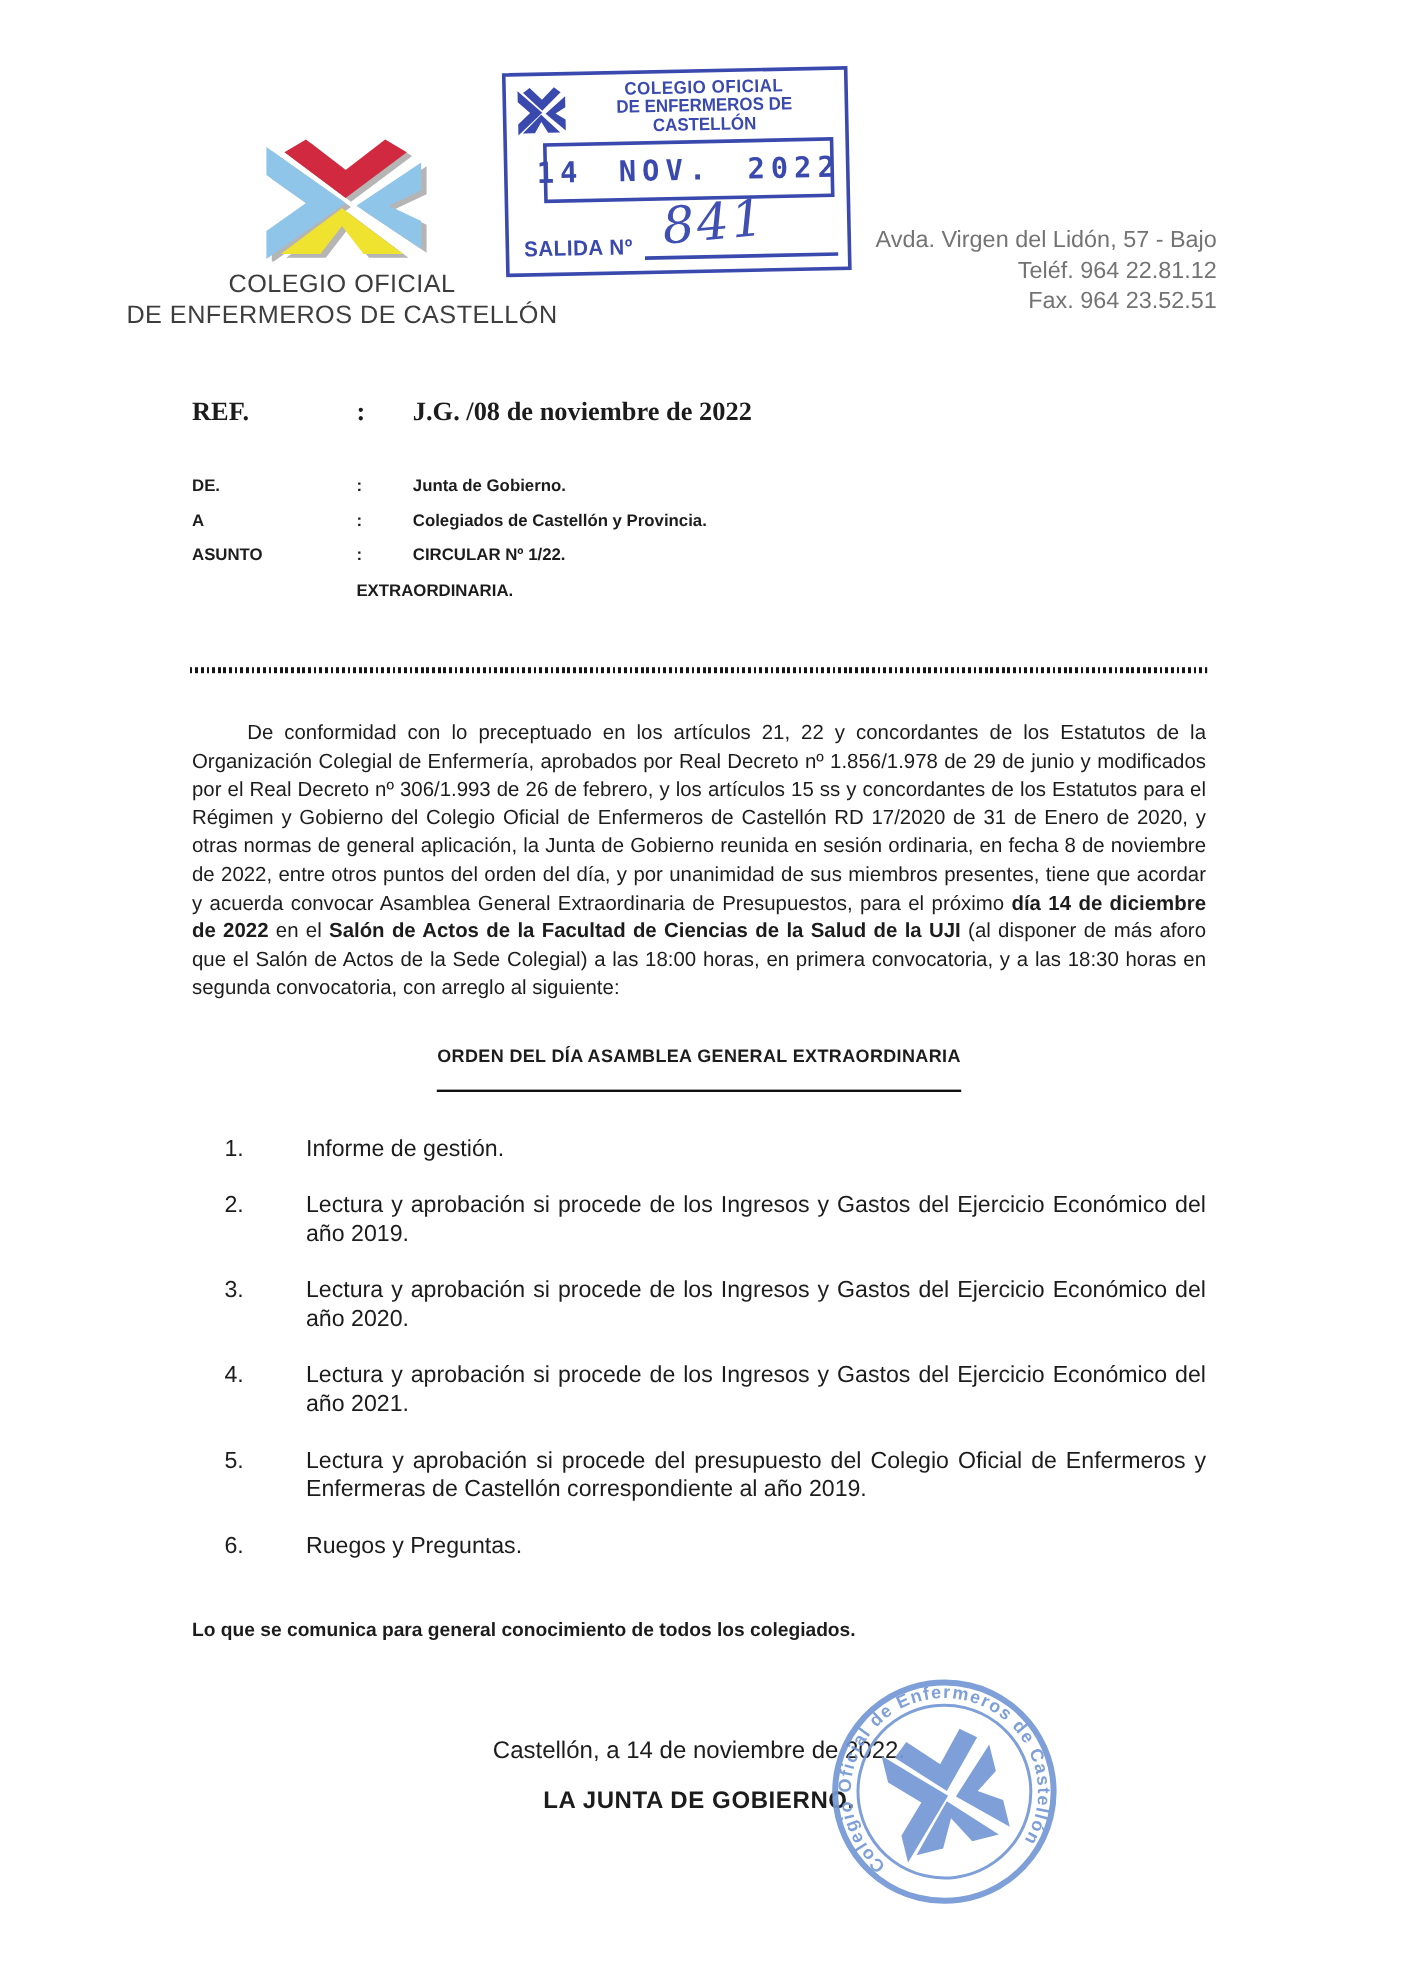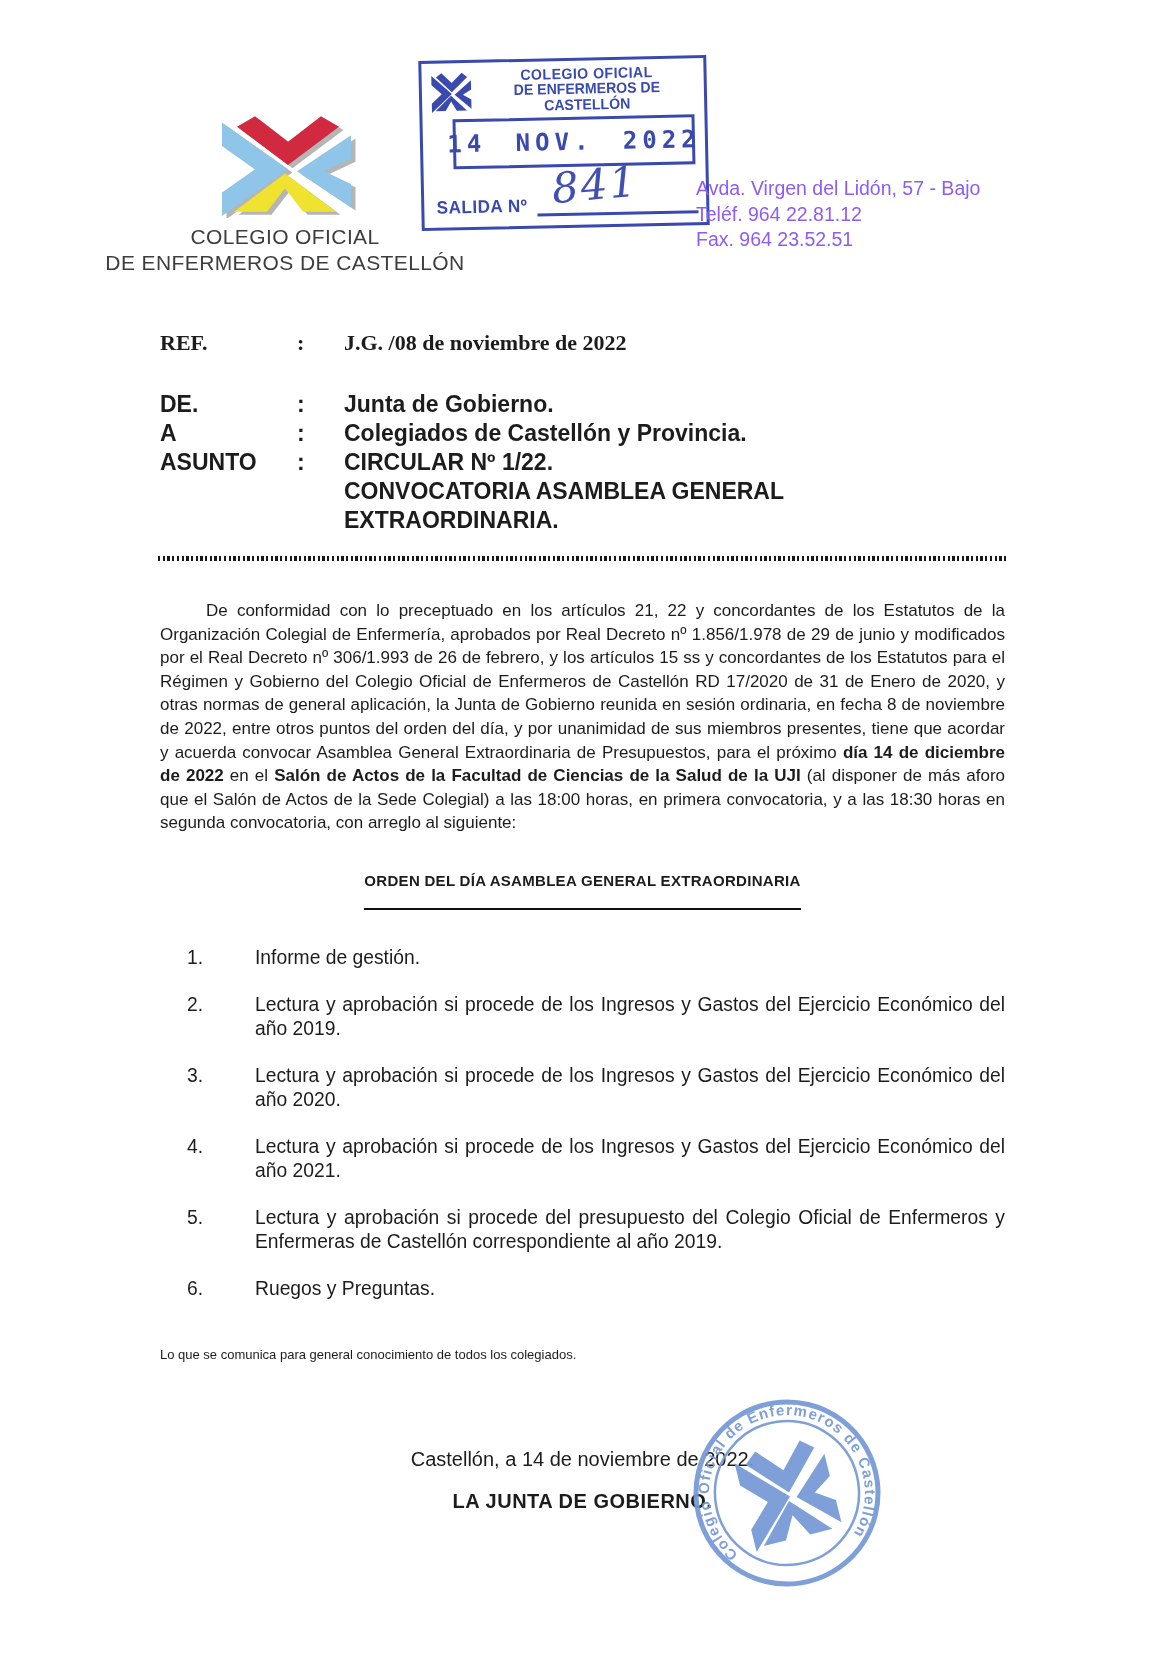--- a/index.html
+++ b/index.html
@@ -35,35 +35,35 @@
   .salida-row{position:relative; display:flex; align-items:flex-end; margin:22px 8px 0 10px;}
   .salida-label{font-size:18px; font-weight:bold; letter-spacing:.5px; transform:scaleX(.95); white-space:nowrap;}
   .salida-line{flex:1; border-bottom:3px solid #3a49ae; margin-left:8px; height:24px;}
   .salida-number{
     position:absolute; left:118px; top:-28px;
     font-family:"DejaVu Serif", serif; font-style:italic; font-size:42px;
     color:#3f4fb2; transform:rotate(-4deg); letter-spacing:2px;
   }
 
   
-  .address{position:absolute; left:696px; top:176px; width:318px; text-align:left;
-           font-size:19.5px; line-height:25.5px; color:#8b5cf6;}
+  .address{position:absolute; left:696px; top:188px; width:318px; text-align:right;
+           font-size:19.5px; line-height:25.5px; color:#737373;}
 
   
   .ref-row{
     position:absolute; left:160px; top:330px; width:845px;
     display:grid; grid-template-columns:137px 47px auto;
     font-family:"Liberation Serif", serif; font-weight:bold; font-size:22px;
   }
 
   
   .meta{
     position:absolute; left:160px; top:390px; width:845px;
     display:grid; grid-template-columns:137px 47px auto; row-gap:1px;
-    font-weight:bold; font-size:23px; line-height:28px;
+    font-weight:bold; font-size:14px; line-height:28px;
   }
 
   
   .dotted-sep{
     position:absolute; left:158px; top:556px; width:848px; height:5px;
     background-image:repeating-linear-gradient(to right, #171717 0 2.3px, transparent 2.3px 4.7px);
   }
 
   
   .body-par{
@@ -77,21 +77,21 @@
   .agenda-title span{
     display:inline-block; font-size:15px; font-weight:bold; letter-spacing:.3px;
     border-bottom:2.5px solid #111; padding-bottom:19px;text-align:right;
   }
   .agenda-list{position:absolute; left:187px; top:946px; width:818px; font-size:19.3px; line-height:24.5px;}
   .agenda-item{display:flex; margin-bottom:22px;}
   .agenda-num{flex:0 0 36px;}
   .agenda-text{flex:1; text-align:justify;margin-left:32px;}
 
   
-  .closing-note{position:absolute; left:160px; top:1334px; width:845px; font-size:13px;}
+  .closing-note{position:absolute; left:160px; top:1334px; width:845px; font-size:16px;font-weight:bold;}
   .date-line{position:absolute; left:160px; top:1428px; width:845px; text-align:center; font-size:20px;}
   .signature{position:absolute; left:160px; top:1470px; width:845px; text-align:center;
              font-size:20px; font-weight:bold; letter-spacing:.5px;}
 
   
   .round-stamp{position:absolute; left:682px; top:1388px; width:210px; height:210px; opacity:.93;}
   .round-stamp text{
     font-family:"Liberation Sans", sans-serif; font-size:15px; font-weight:bold;
     letter-spacing:1.2px; fill:#7598d5;
   }
@@ -160,21 +160,20 @@
     <span>:</span>
     <span>Junta de Gobierno.</span>
     <span>A</span>
     <span>:</span>
     <span>Colegiados de Castellón y Provincia.</span>
     <span>ASUNTO</span>
     <span>:</span>
     <span>CIRCULAR Nº 1/22.</span>
     <span></span>
       <span></span>
-    <span>CONVOCATORIA ASAMBLEA GENERAL</span>
     <span></span>
       <span></span>
     <span>EXTRAORDINARIA.</span>
   </div>
 
   <div class="dotted-sep"></div>
 
   <p class="body-par"><span>De conformidad con lo preceptuado en los artículos 21, 22 y concordantes de los Estatutos de la Organización Colegial de Enfermería, aprobados por Real Decreto nº 1.856/1.978 de 29 de junio y modificados por el Real Decreto nº 306/1.993 de 26 de febrero, y los artículos 15 ss y concordantes de los Estatutos para el Régimen y Gobierno del Colegio Oficial de Enfermeros de Castellón RD 17/2020 de 31 de Enero de 2020, y otras normas de general aplicación, la Junta de Gobierno reunida en sesión ordinaria, en fecha 8 de noviembre de 2022, entre otros puntos del orden del día, y por unanimidad de sus miembros presentes, tiene que acordar y acuerda convocar Asamblea General Extraordinaria de Presupuestos, para el próximo </span><span class="b">día 14 de diciembre de 2022</span><span> en el </span><span class="b">Salón de Actos de la Facultad de Ciencias de la Salud de la UJI</span><span> (al disponer de más aforo que el Salón de Actos de la Sede Colegial) a las 18:00 horas, en primera convocatoria, y a las 18:30 horas en segunda convocatoria, con arreglo al siguiente:</span></p>
 
   <div class="agenda-title">

